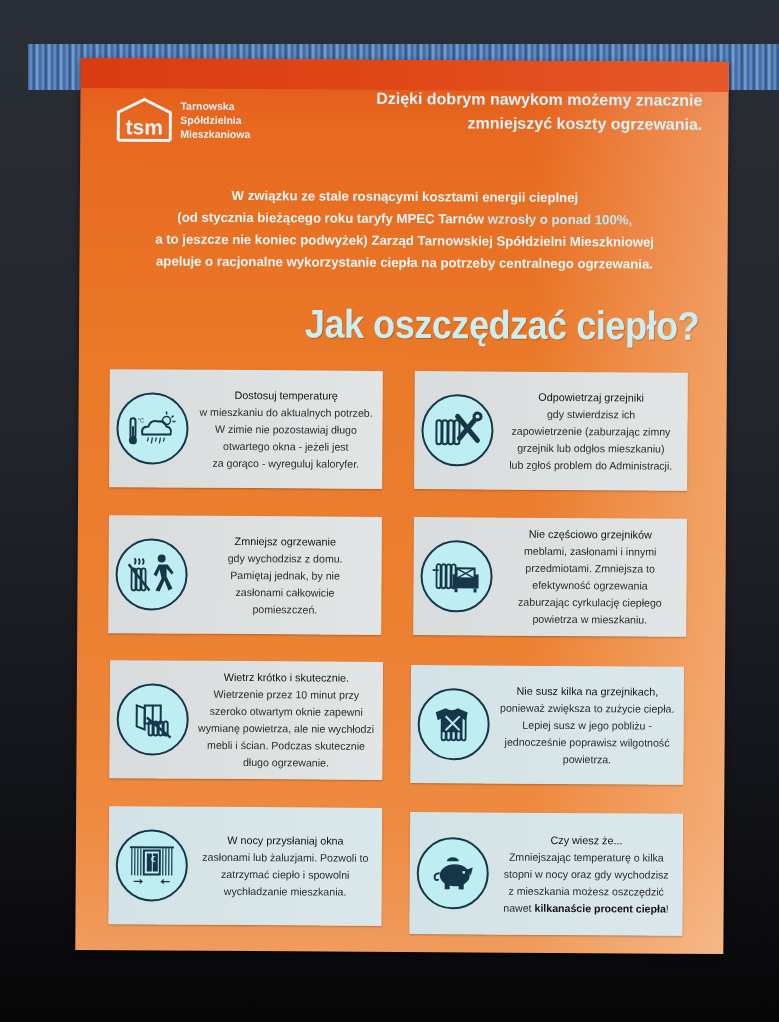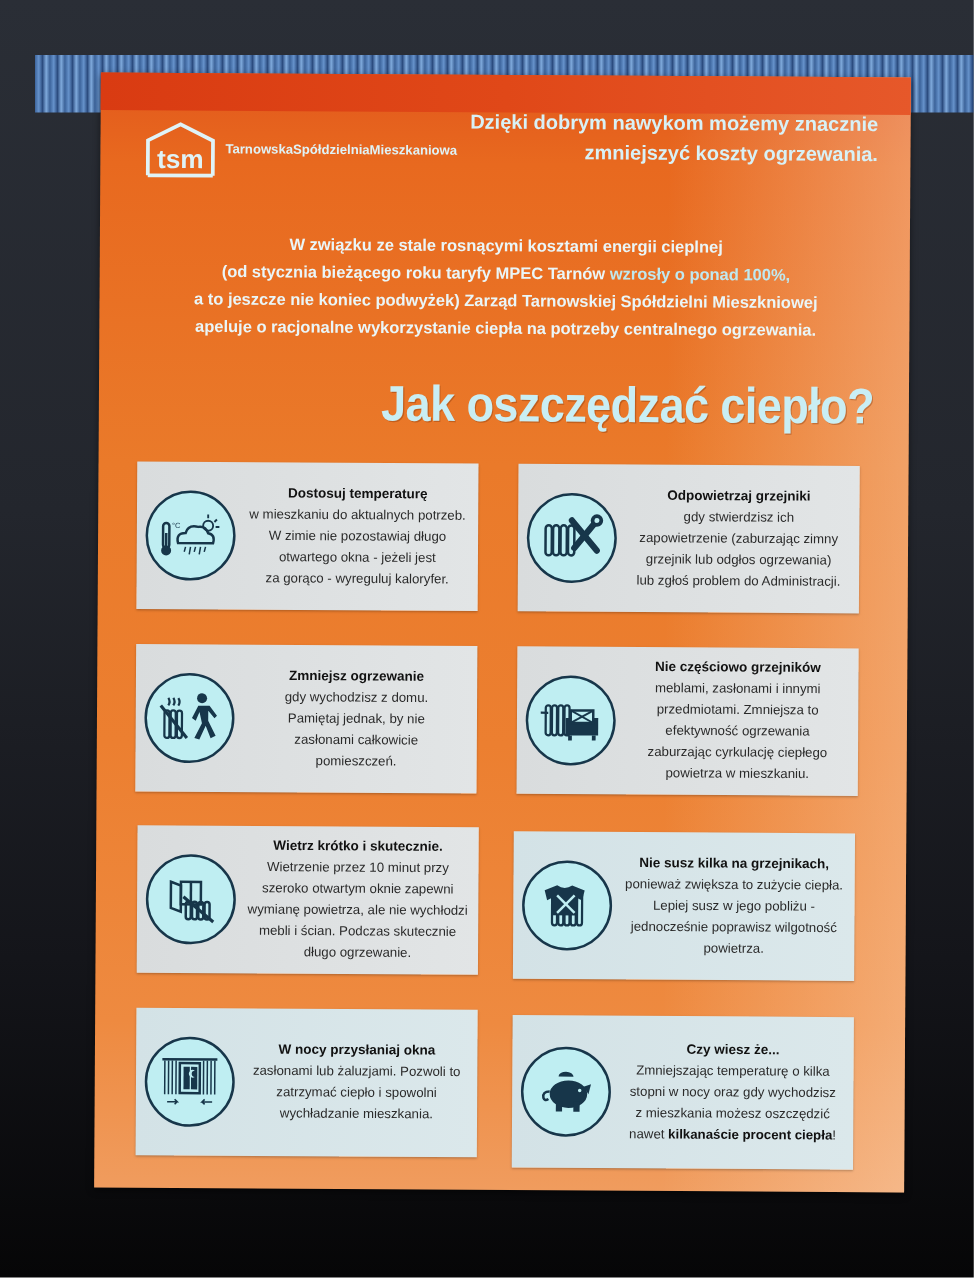--- a/index.html
+++ b/index.html
@@ -25,21 +25,21 @@
   .poster-topband {
     position: absolute; left: 0; top: 0; width: 100%; height: 30px;
     background: linear-gradient(90deg, #d93b12, #e04818 50%, #e6582a);
   }
   .logo {
     position: absolute; left: 34px; top: 38px; display: flex; align-items: center; gap: 6px;
   }
   .logo-mark {
     width: 60px; height: 46px; position: relative;
   }
-  .logo-text { display: flex; }
+  .logo-text { display: flex; flex-direction: column; }
   .logo-text span {
     font-family: "Liberation Sans", sans-serif; color: #dff3f7; font-size: 10.5px; line-height: 14px; font-weight: bold;
   }
   .tagline {
     position: absolute; right: 26px; top: 27px; text-align: right;
     font-family: "Liberation Sans", sans-serif; font-weight: bold; color: #d8f1f6;
     font-size: 16px; line-height: 24px;
   }
   .intro {
     position: absolute; left: 30px; width: 590px; top: 126px; text-align: center;
@@ -66,21 +66,21 @@
     width: 72px; height: 72px; border-radius: 50%;
     background: #bfeef2; border: 2px solid #17364a;
     display: flex; align-items: center; justify-content: center;
   }
   .card-text {
     position: absolute; left: 86px; right: 6px; top: 0; bottom: 0;
     display: flex; flex-direction: column; justify-content: center; align-items: center;
     text-align: center; font-family: "Liberation Sans", sans-serif;
     color: #2a2a2a; font-size: 10.6px; line-height: 17px;
   }
-  .card-text .title { font-weight: bold; color: #111; font-size: 10.8px; }
+  .card-text .title { font-weight: normal; color: #111; font-size: 10.8px; }
   .card-text b { color: #111; }
 </style>
 </head>
 <body>
 
 <div class="tape"></div>
 
 <div class="poster">
   <div class="poster-topband"></div>
 
@@ -157,21 +157,21 @@
             <line x1="46" y1="6" x2="28" y2="28"></line>
           </g>
         <circle cx="46" cy="6" r="5" fill="#17364a"></circle>
           <circle cx="46" cy="6" r="2" fill="#bfeef2"></circle>
       </svg>
     </div>
     <div class="card-text">
       <div class="title">Odpowietrzaj grzejniki</div>
       <div>gdy stwierdzisz ich</div>
       <div>zapowietrzenie (zaburzając zimny</div>
-      <div>grzejnik lub odgłos ogrzewania)</div>
+      <div>grzejnik lub odgłos mieszkaniu)</div>
       <div>lub zgłoś problem do Administracji.</div>
     </div>
   </div>
 
   <div class="card" style="left:31px; top:457px;">
     <div class="icon-circle">
       <svg width="52" height="44" viewBox="0 0 52 44">
         <g fill="none" stroke="#17364a" stroke-width="1.8">
           <rect x="6" y="16" width="4" height="22" rx="2"></rect>
             <rect x="11" y="16" width="4" height="22" rx="2"></rect>

